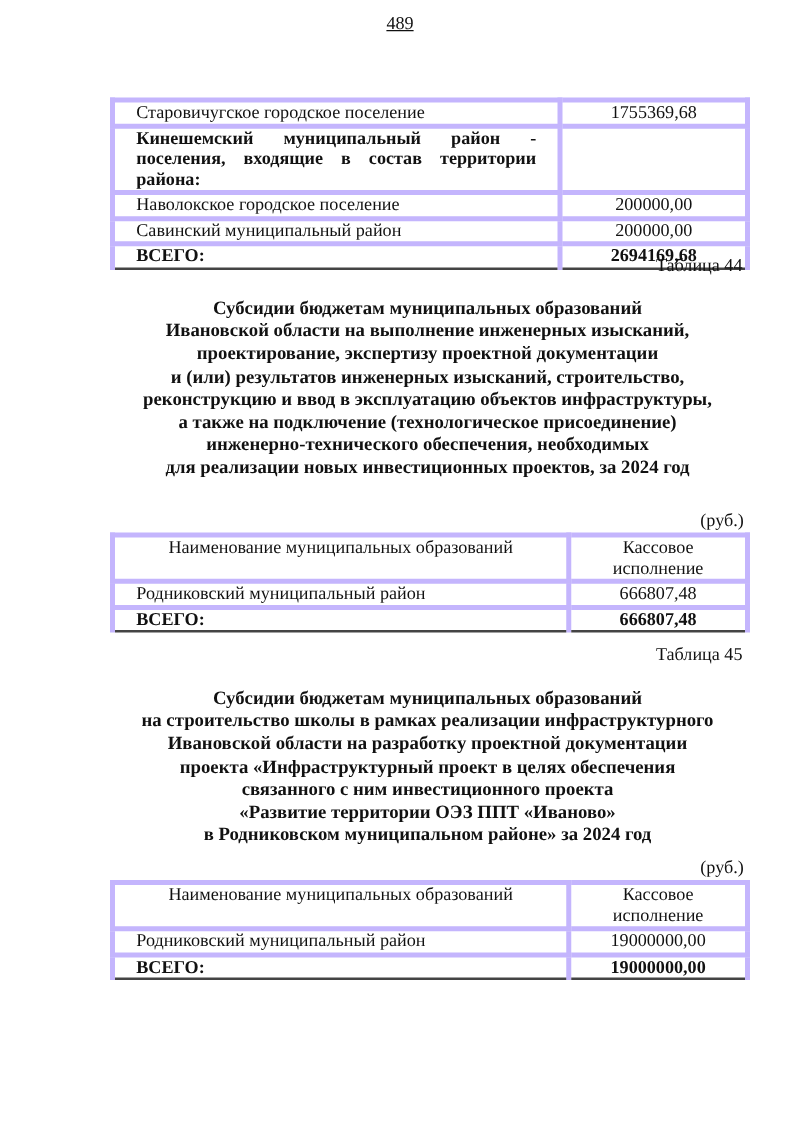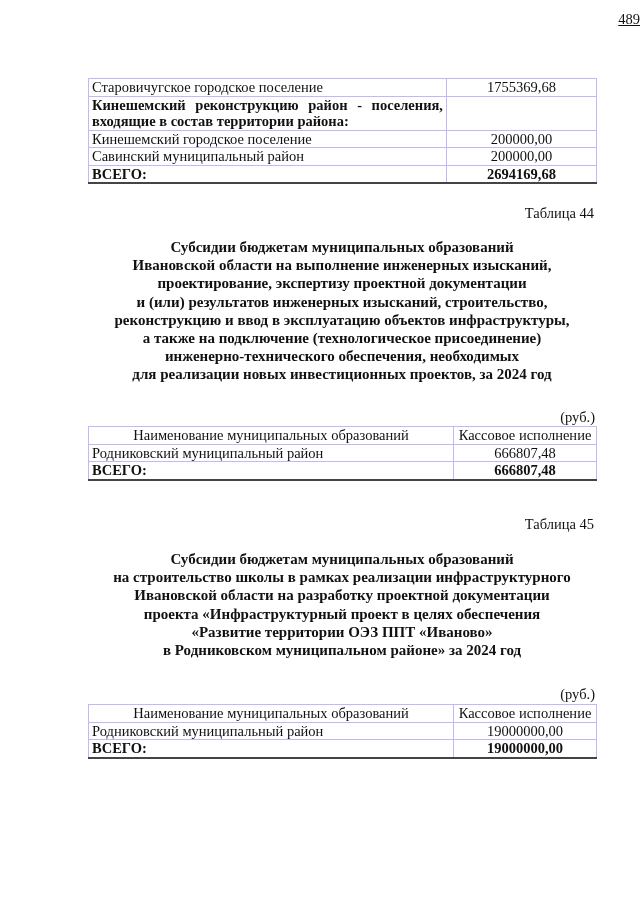--- a/index.html
+++ b/index.html
@@ -1,21 +1,21 @@
 <!DOCTYPE html>
 <html><head>
 <meta charset="utf-8">
 <style>
   html, body { margin:0; padding:0; background:#ffffff; }
   body { width:640px; height:905px; position:relative; overflow:hidden;
          font-family:"Liberation Serif", serif; color:#111; font-size:14.5px; }
   .abs { position:absolute; }
-  .page-num { left:0; width:640px; top:11px; text-align:right; font-size:14.5px;text-decoration:underline; }
+  .page-num { left:0; width:640px; top:11px; text-align:center; font-size:14.5px;text-decoration:underline; }
   table { border-collapse:collapse; position:absolute; table-layout:fixed; }
-  td { border:1px solid #c4b5fd; padding:0 3px; line-height:16.5px; vertical-align:top; font-size:14.5px; }
+  td { border:4px solid #c4b5fd; padding:0 17px; line-height:16.5px; vertical-align:top; font-size:14.5px; }
   td.num { text-align:center; }
   td.hdr { text-align:center;font-family:Liberation Serif, serif; }
   .b { font-weight:bold; }
   .tbl-label { right:46px; text-align:right; font-size:14.5px;margin-left:22px; }
   .title { left:88px; width:508px; text-align:center; font-weight:bold; line-height:18.2px; font-size:15px; }
   .unit { right:45px; text-align:center; font-size:14.5px; }
   .bold-row td { border-bottom:2px solid #444; }
 </style>
 </head>
 <body>
@@ -26,25 +26,25 @@
   <colgroup>
       <col style="width:358px">
       <col style="width:150px">
     </colgroup>
   <tbody>
       <tr>
     <td>Старовичугское городское поселение</td>
     <td class="num">1755369,68</td>
   </tr>
   <tr>
-    <td class="b" style="text-align:justify;">Кинешемский реконструкцию район - поселения, входящие в состав территории района:</td>
+    <td class="b" style="text-align:justify;">Кинешемский муниципальный район - поселения, входящие в состав территории района:</td>
     <td class="num"></td>
   </tr>
   <tr>
-    <td>Кинешемский городское поселение</td>
+    <td>Наволокское городское поселение</td>
     <td class="num">200000,00</td>
   </tr>
   <tr>
     <td>Савинский муниципальный район</td>
     <td class="num">200000,00</td>
   </tr>
   <tr class="bold-row">
     <td class="b">ВСЕГО:</td>
     <td class="num b">2694169,68</td>
   </tr>
@@ -83,20 +83,21 @@
   </tr>
 </tbody>
   </table>
 
 <div class="abs tbl-label" style="top:516px;">Таблица 45</div>
 <div class="abs title" style="top:550px;">
   <div>Субсидии бюджетам муниципальных образований</div>
   <div>на строительство школы в рамках реализации инфраструктурного</div>
   <div>Ивановской области на разработку проектной документации</div>
   <div>проекта «Инфраструктурный проект в целях обеспечения</div>
+  <div>связанного с ним инвестиционного проекта</div>
   <div>«Развитие территории ОЭЗ ППТ «Иваново»</div>
   <div>в Родниковском муниципальном районе» за 2024 год</div>
 </div>
 <div class="abs unit" style="top:686px;">(руб.)</div>
 <table style="left:88px; top:704px; width:508px;">
   <colgroup>
       <col style="width:365px">
       <col style="width:143px">
     </colgroup>
   <tbody>

